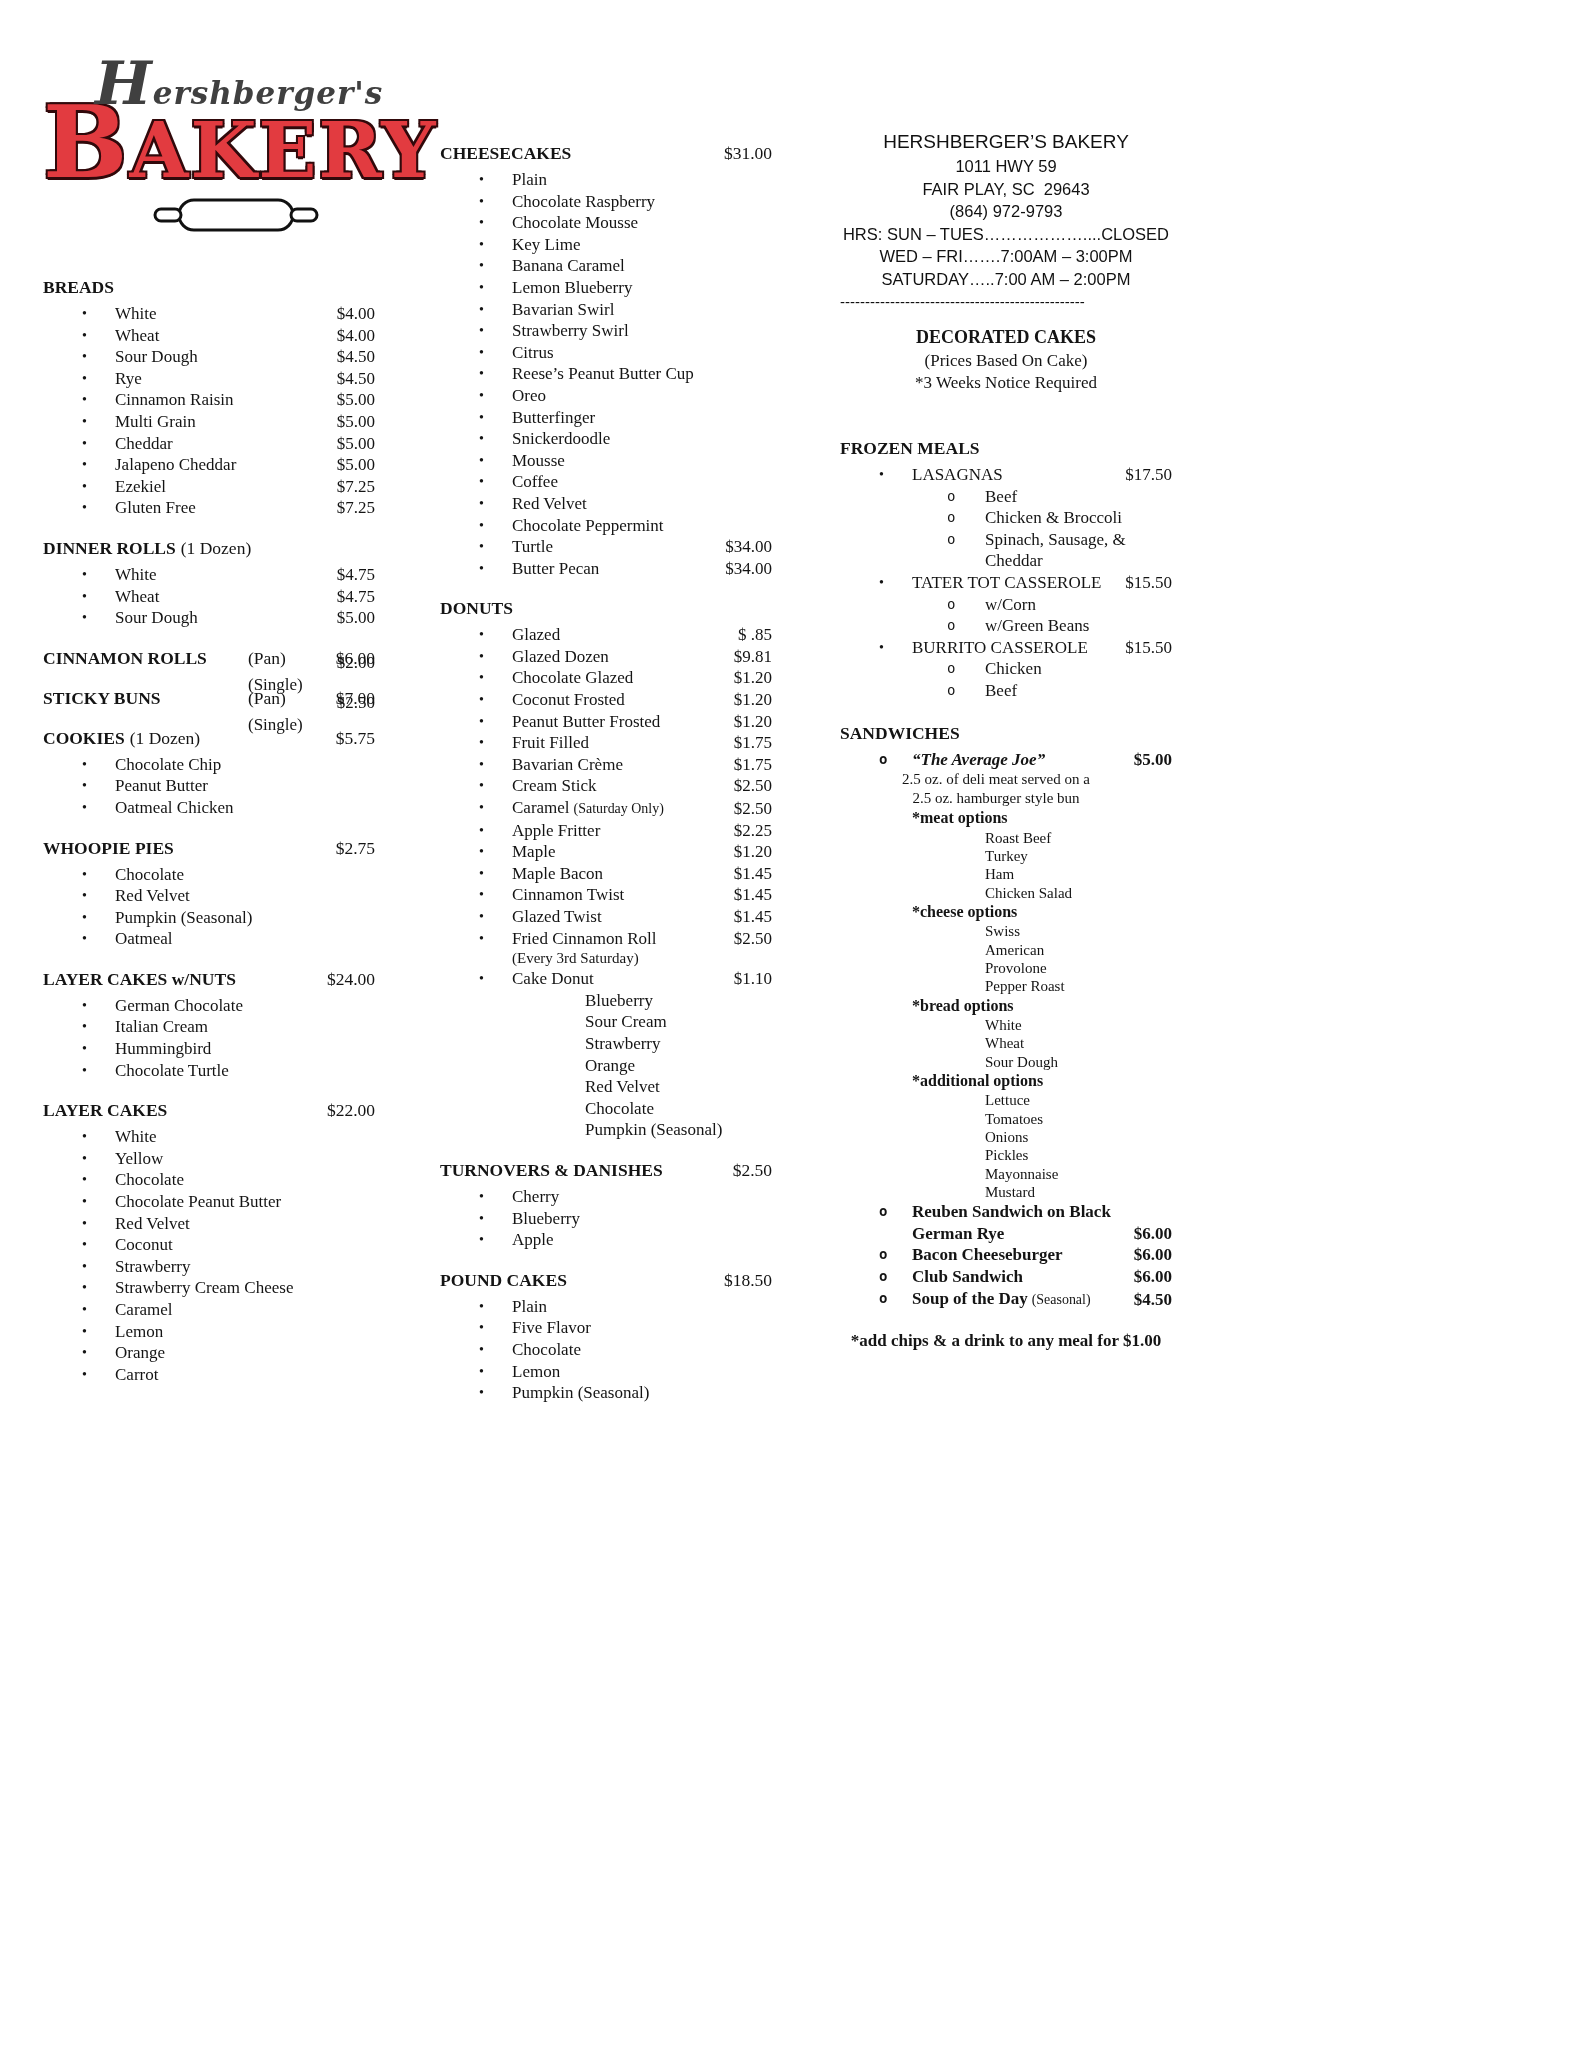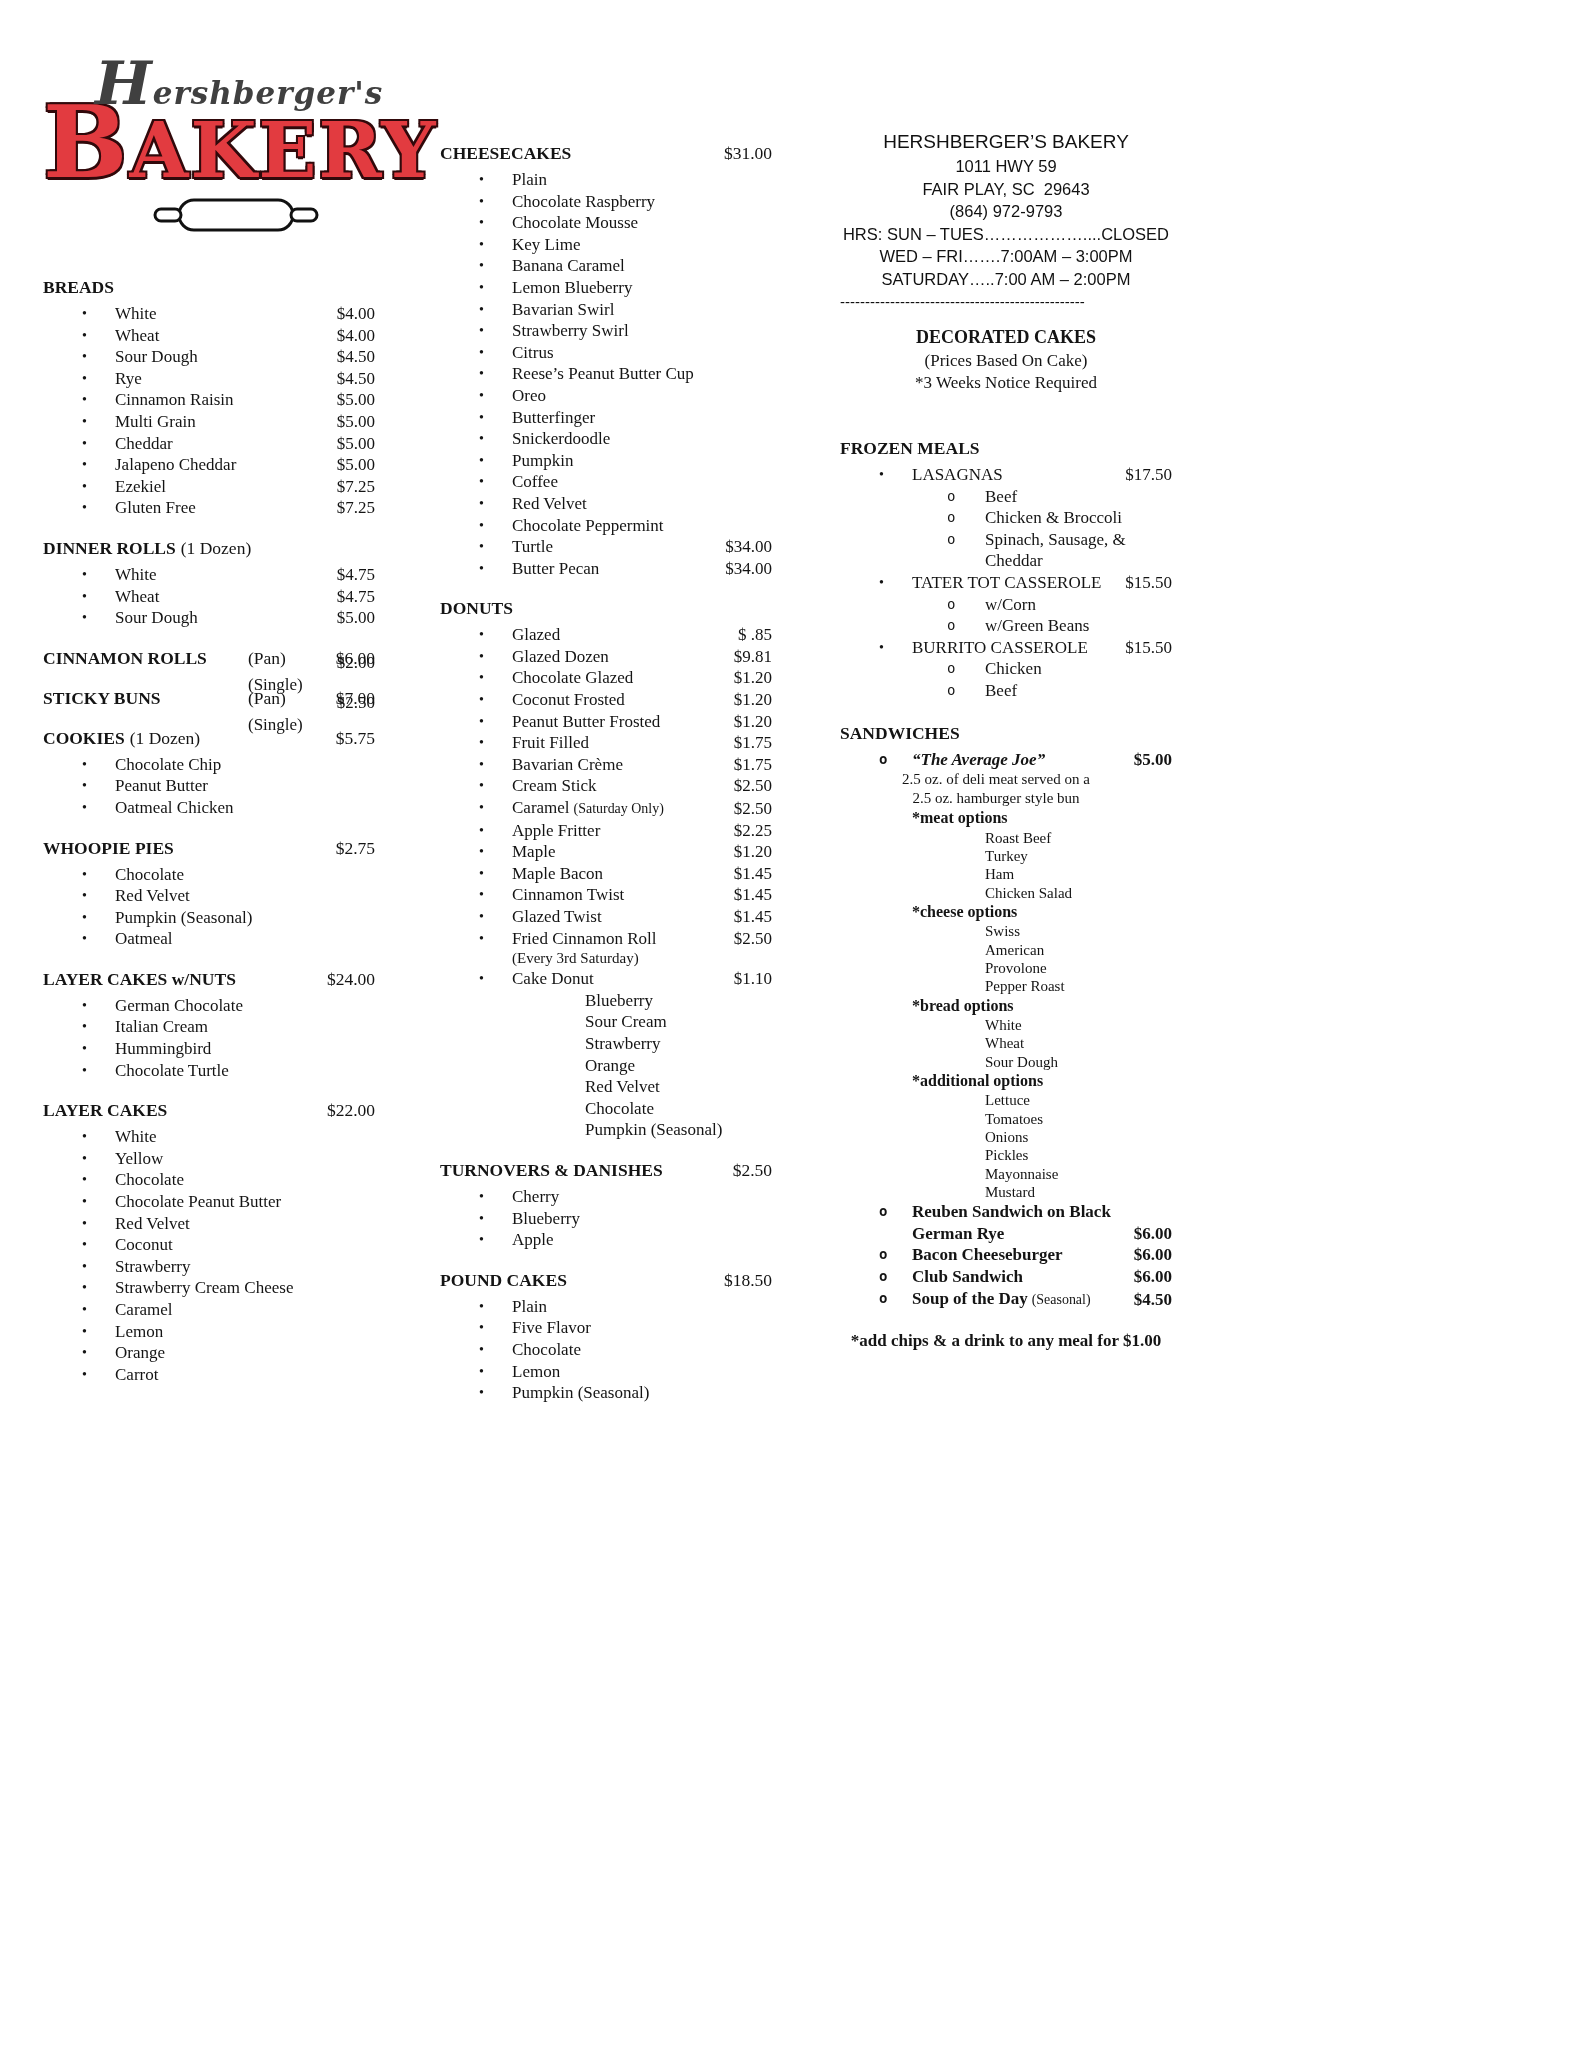--- a/index.html
+++ b/index.html
@@ -158,21 +158,21 @@
           <div class="mrow l1"><span class="bullet disc">•</span><span class="btxt">Key Lime</span></div>
           <div class="mrow l1"><span class="bullet disc">•</span><span class="btxt">Banana Caramel</span></div>
           <div class="mrow l1"><span class="bullet disc">•</span><span class="btxt">Lemon Blueberry</span></div>
           <div class="mrow l1"><span class="bullet disc">•</span><span class="btxt">Bavarian Swirl</span></div>
           <div class="mrow l1"><span class="bullet disc">•</span><span class="btxt">Strawberry Swirl</span></div>
           <div class="mrow l1"><span class="bullet disc">•</span><span class="btxt">Citrus</span></div>
           <div class="mrow l1"><span class="bullet disc">•</span><span class="btxt">Reese’s Peanut Butter Cup</span></div>
           <div class="mrow l1"><span class="bullet disc">•</span><span class="btxt">Oreo</span></div>
           <div class="mrow l1"><span class="bullet disc">•</span><span class="btxt">Butterfinger</span></div>
           <div class="mrow l1"><span class="bullet disc">•</span><span class="btxt">Snickerdoodle</span></div>
-          <div class="mrow l1"><span class="bullet disc">•</span><span class="btxt">Pumpkin</span></div>
+          <div class="mrow l1"><span class="bullet disc">•</span><span class="btxt">Mousse</span></div>
           <div class="mrow l1"><span class="bullet disc">•</span><span class="btxt">Coffee</span></div>
           <div class="mrow l1"><span class="bullet disc">•</span><span class="btxt">Red Velvet</span></div>
           <div class="mrow l1"><span class="bullet disc">•</span><span class="btxt">Chocolate Peppermint</span></div>
           <div class="mrow l1"><span class="bullet disc">•</span><span class="btxt">Turtle</span><span class="price">$34.00</span></div>
           <div class="mrow l1"><span class="bullet disc">•</span><span class="btxt">Butter Pecan</span><span class="price">$34.00</span></div>
         </section>
         <section class="menu-section">
           <div class="sec-head"><span class="sec-title">DONUTS</span></div>
           <div class="mrow l1"><span class="bullet disc">•</span><span class="btxt">Glazed</span><span class="price">$ .85</span></div>
           <div class="mrow l1"><span class="bullet disc">•</span><span class="btxt">Glazed Dozen</span><span class="price">$9.81</span></div>

